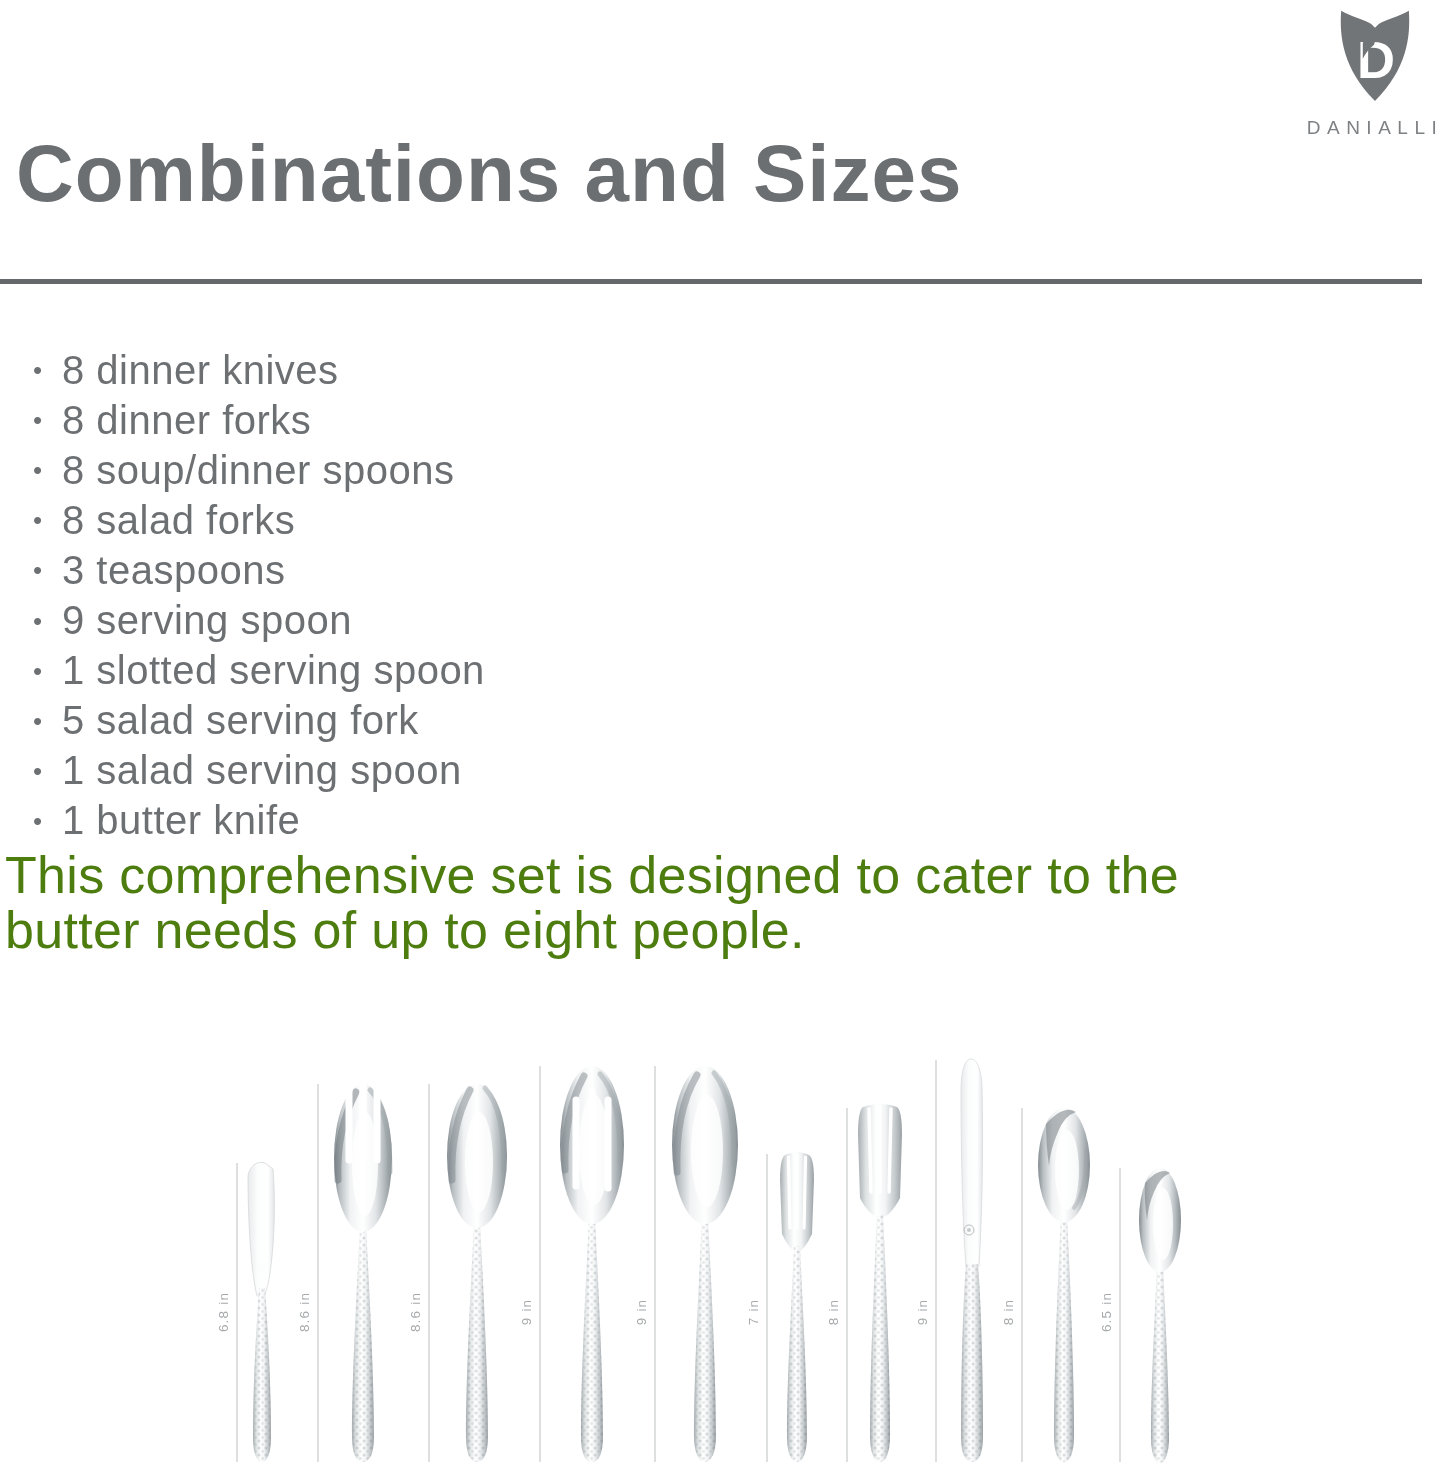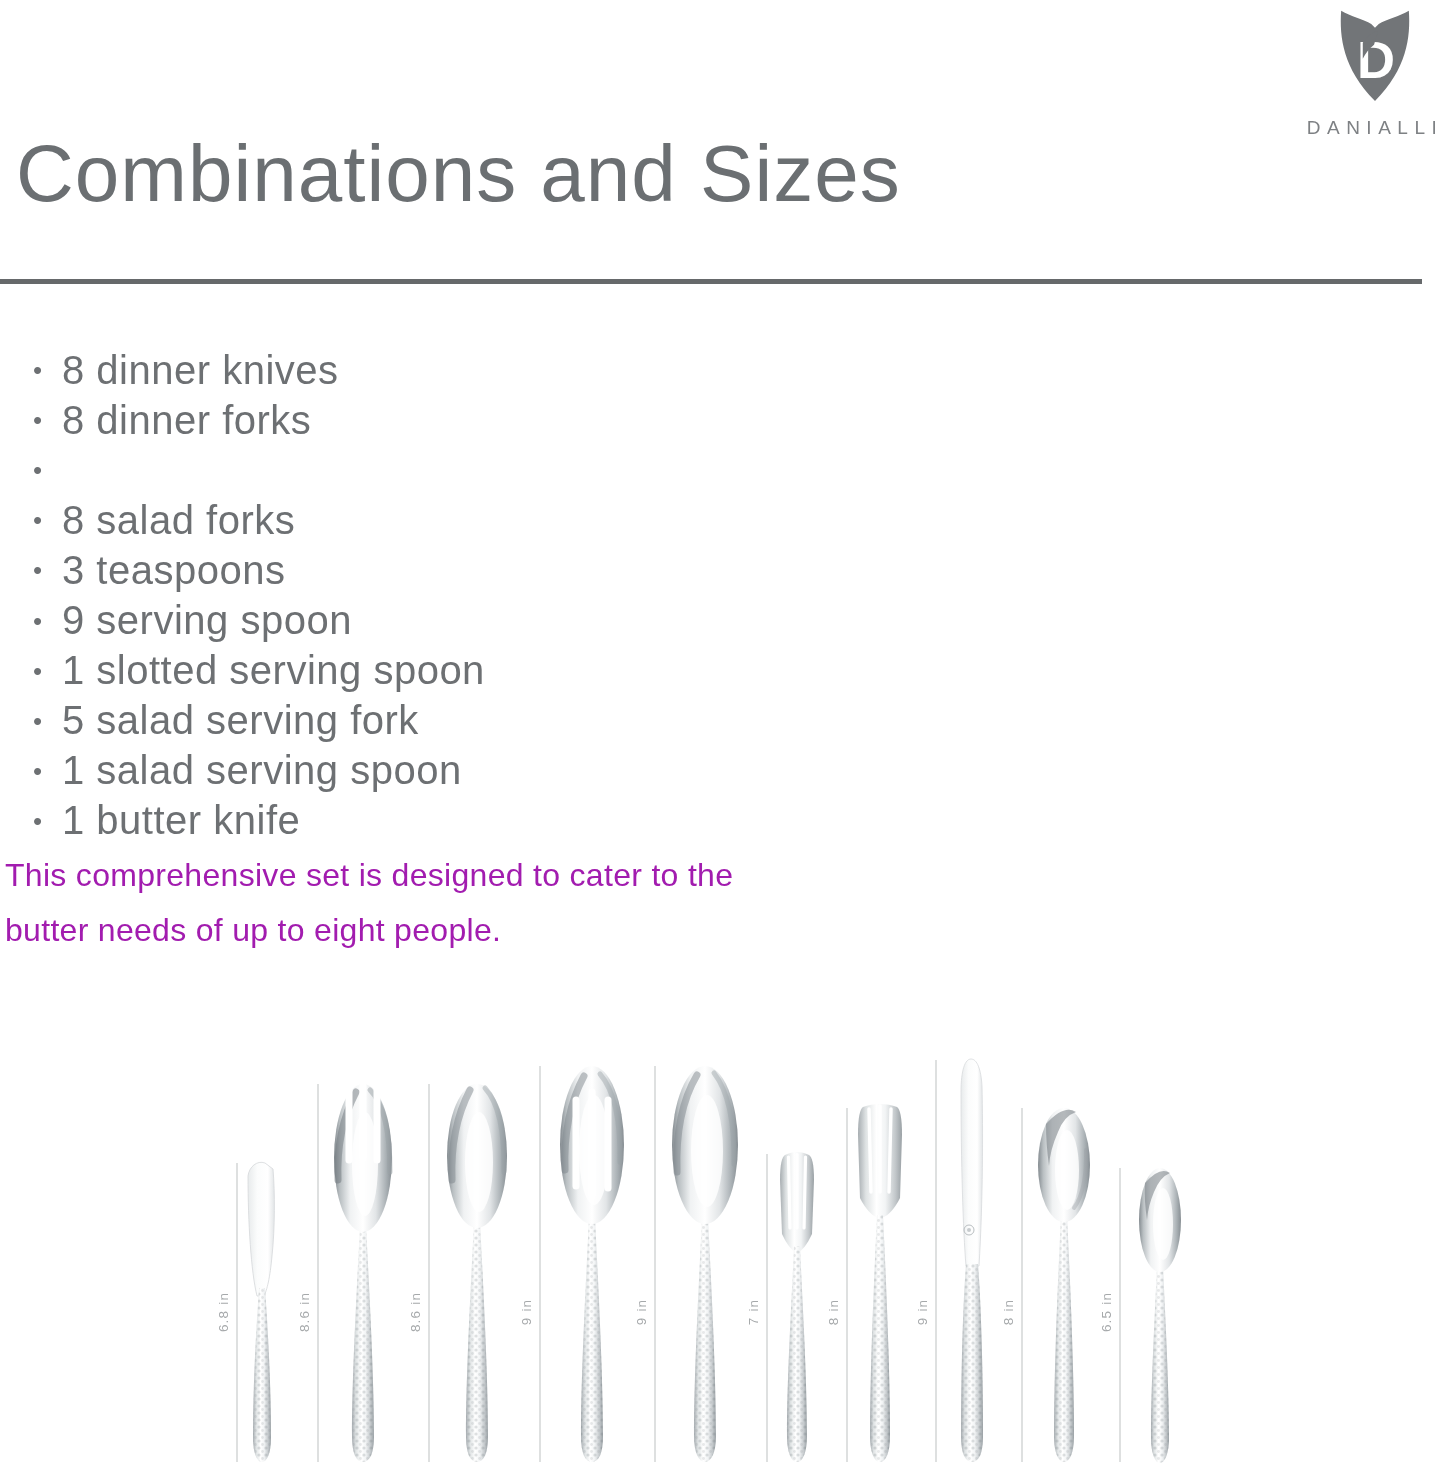--- a/index.html
+++ b/index.html
@@ -6,30 +6,30 @@
   .page{
     position:relative;width:1445px;height:1470px;background:#ffffff;overflow:hidden;
     font-family:"Liberation Sans",sans-serif;color:#6b6f72;
   }
   
   .logo{position:absolute;left:1300px;top:2px;width:150px;text-align:center;}
   .logo .shield-wrap{position:relative;display:inline-block;width:94px;height:106px;}
   .brand-name{margin-top:5px;font-size:19px;letter-spacing:6.5px;color:#7e8184;white-space:nowrap;}
   
   .title{
-    position:absolute;left:16px;top:128px;margin:0;font-size:80px;font-weight:400;
+    position:absolute;left:16px;top:128px;margin:0;font-size:80px;font-weight:700;
     letter-spacing:1px;color:#6b6f72;white-space:nowrap;
   }
   .divider{position:absolute;left:0;top:279px;width:1422px;height:5px;background:#66696b;}
   
   .contents{position:absolute;left:33px;top:345px;margin:0;padding:0;list-style:none;}
   .contents li{display:flex;align-items:center;height:50.1px;font-size:40px;letter-spacing:0.5px;color:#6d7073;}
   .contents .bullet{width:29px;font-size:26px;line-height:1;color:#6d7073;flex:0 0 29px;}
   
-  .description{position:absolute;left:5px;top:848px;font-size:32px;line-height:55px;letter-spacing:0.3px;color:#a21caf;}
+  .description{position:absolute;left:5px;top:848px;font-size:52px;line-height:55px;letter-spacing:0.3px;color:#4d7c0f;}
   
   .cutlery{position:absolute;left:180px;top:1040px;width:1070px;height:430px;}
   .cutlery text{font-family:"Liberation Sans",sans-serif;}
   .mline{stroke:#cdcfd0;stroke-width:1.3px;}
   .szlbl{font-size:13.5px;fill:#a6a9ab;letter-spacing:1.2px;}
   .gap{stroke:#ffffff;stroke-linecap:round;fill:none;}
   .slit{stroke:#ffffff;stroke-width:7px;stroke-linecap:round;fill:none;}
 </style>
 </head>
 <body>
@@ -55,20 +55,21 @@
     <li>
         <span class="bullet">•</span>
         <span>8 dinner knives</span>
       </li>
     <li>
         <span class="bullet">•</span>
         <span>8 dinner forks</span>
       </li>
     <li>
         <span class="bullet">•</span>
+        <span>8 soup/dinner spoons</span>
       </li>
     <li>
         <span class="bullet">•</span>
         <span>8 salad forks</span>
       </li>
     <li>
         <span class="bullet">•</span>
         <span>3 teaspoons</span>
       </li>
     <li>

